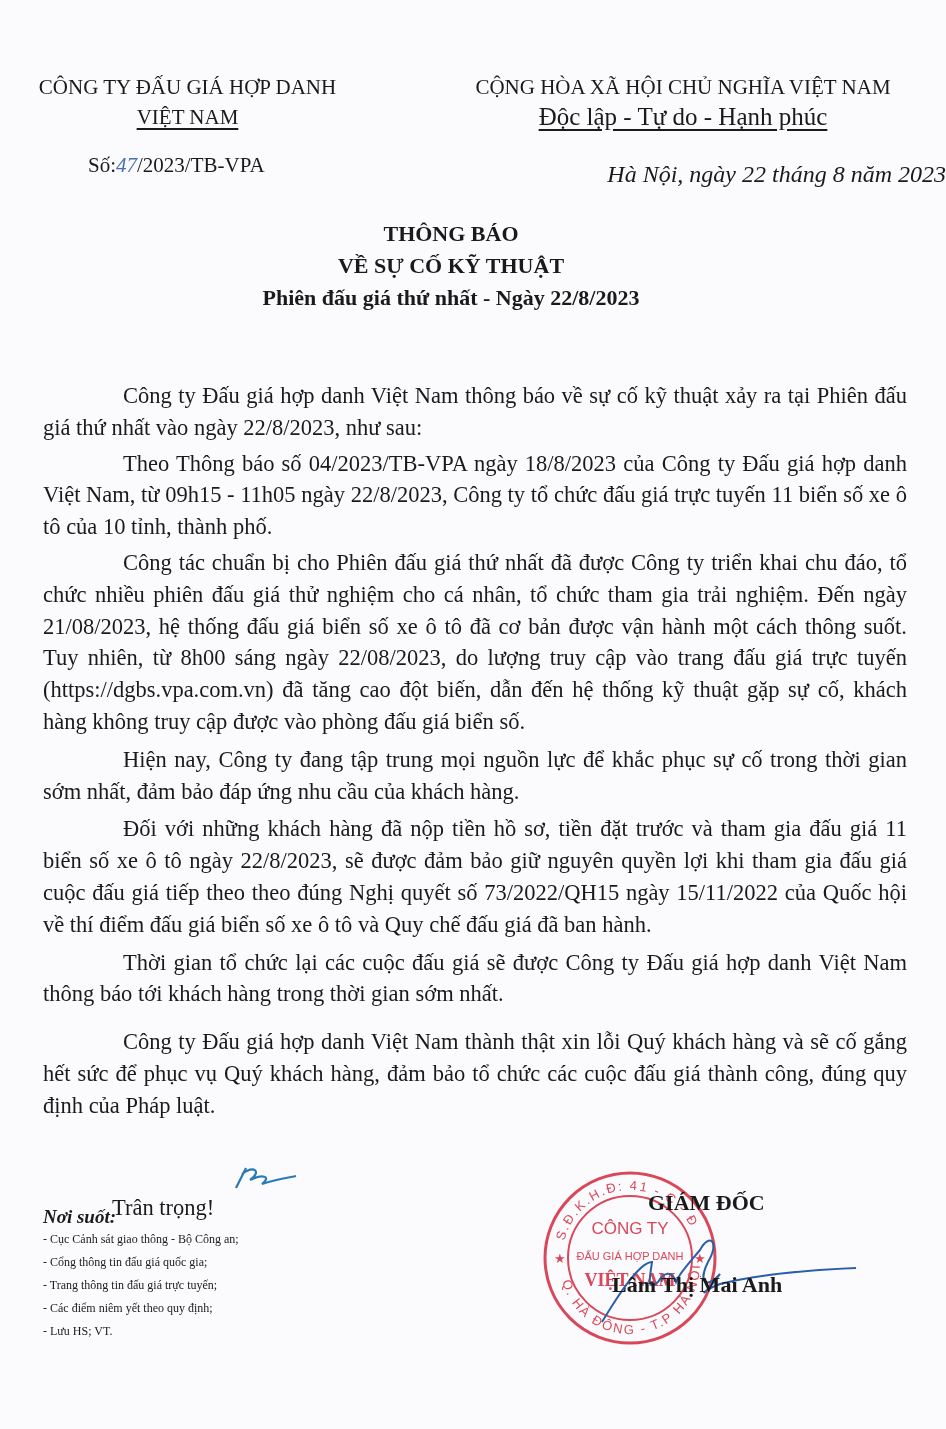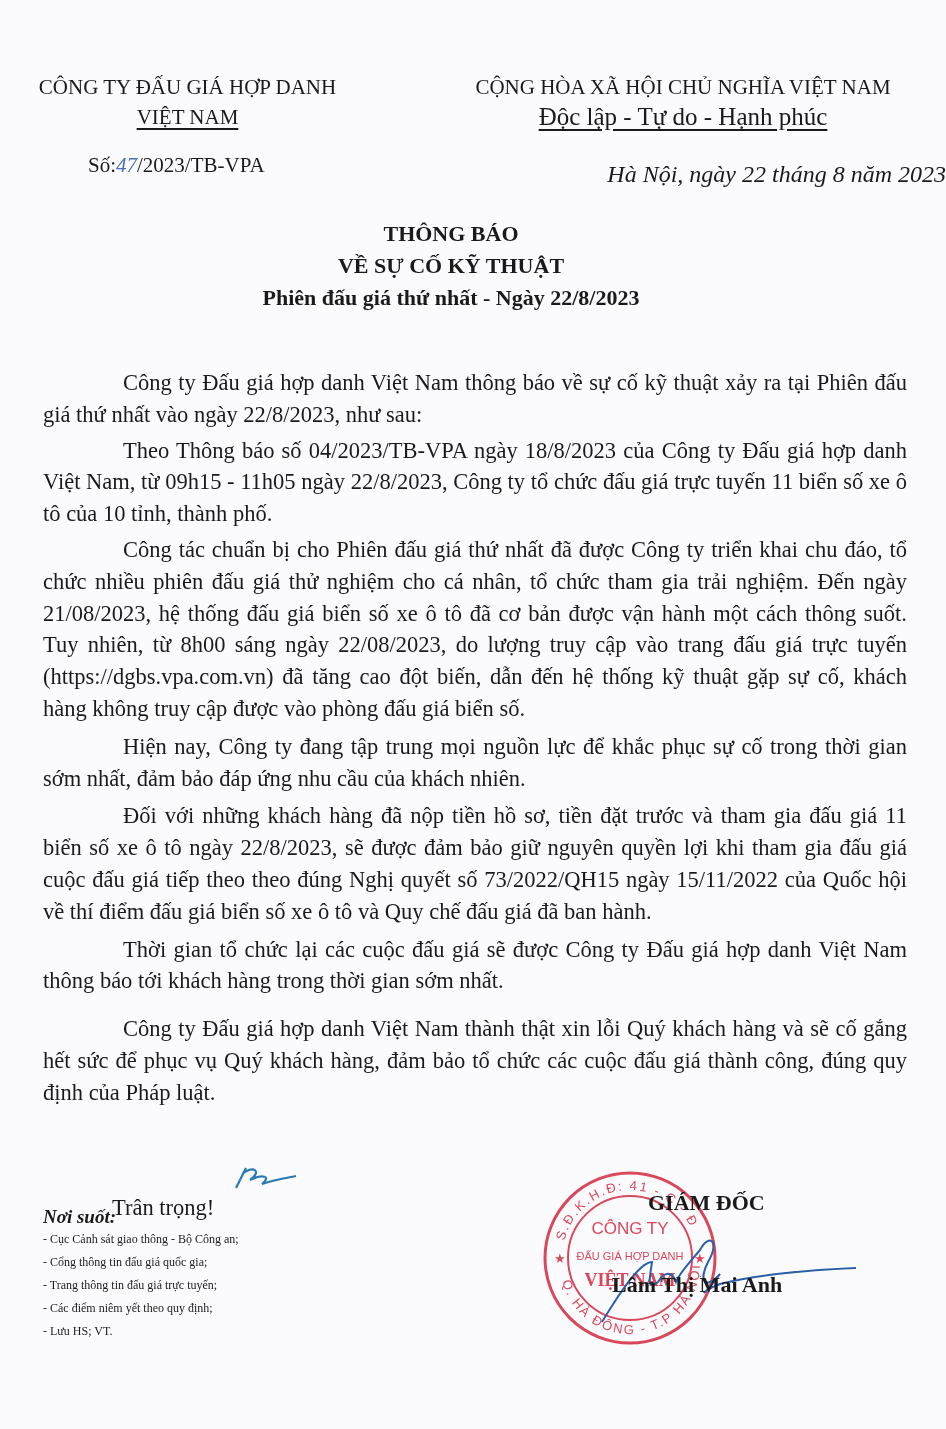--- a/index.html
+++ b/index.html
@@ -32,24 +32,24 @@
 </div>
 <div class="abs" style="left:420px;top:153px;width:526px;text-align:right;font-style:italic;font-size:24px;margin-top:8px;">Hà Nội, ngày 22 tháng 8 năm 2023</div>
 
 <div class="abs title" style="left:0;top:218px;width:902px;">
   <div>THÔNG BÁO</div>
   <div>VỀ SỰ CỐ KỸ THUẬT</div>
   <div>Phiên đấu giá thứ nhất - Ngày 22/8/2023</div>
 </div>
 
 <div class="abs" style="left:43px;top:363px;width:864px;">
-  <p class="para" style="margin:4px 0 4px;text-indent:80px;">Công ty Đấu giá hợp danh Việt Nam thông báo về sự cố kỹ thuật xảy ra tại Phiên đấu giá thứ nhất vào ngày 22/8/2023, như sau:</p>
+  <p class="para" style="margin:17px 0 4px;text-indent:80px;">Công ty Đấu giá hợp danh Việt Nam thông báo về sự cố kỹ thuật xảy ra tại Phiên đấu giá thứ nhất vào ngày 22/8/2023, như sau:</p>
   <p class="para" style="margin:0 0 4px;text-indent:80px;">Theo Thông báo số 04/2023/TB-VPA ngày 18/8/2023 của Công ty Đấu giá hợp danh Việt Nam, từ 09h15 - 11h05 ngày 22/8/2023, Công ty tổ chức đấu giá trực tuyến 11 biển số xe ô tô của 10 tỉnh, thành phố.</p>
   <p class="para" style="margin:0 0 6px;text-indent:80px;">Công tác chuẩn bị cho Phiên đấu giá thứ nhất đã được Công ty triển khai chu đáo, tổ chức nhiều phiên đấu giá thử nghiệm cho cá nhân, tổ chức tham gia trải nghiệm. Đến ngày 21/08/2023, hệ thống đấu giá biển số xe ô tô đã cơ bản được vận hành một cách thông suốt. Tuy nhiên, từ 8h00 sáng ngày 22/08/2023, do lượng truy cập vào trang đấu giá trực tuyến (https://dgbs.vpa.com.vn) đã tăng cao đột biến, dẫn đến hệ thống kỹ thuật gặp sự cố, khách hàng không truy cập được vào phòng đấu giá biển số.</p>
-  <p class="para" style="margin:0 0 6px;text-indent:80px;">Hiện nay, Công ty đang tập trung mọi nguồn lực để khắc phục sự cố trong thời gian sớm nhất, đảm bảo đáp ứng nhu cầu của khách nhiên.</p>
+  <p class="para" style="margin:0 0 6px;text-indent:80px;">Hiện nay, Công ty đang tập trung mọi nguồn lực để khắc phục sự cố trong thời gian sớm nhất, đảm bảo đáp ứng nhu cầu của khách hàng.</p>
   <p class="para" style="margin:0 0 6px;text-indent:80px;">Đối với những khách hàng đã nộp tiền hồ sơ, tiền đặt trước và tham gia đấu giá 11 biển số xe ô tô ngày 22/8/2023, sẽ được đảm bảo giữ nguyên quyền lợi khi tham gia đấu giá cuộc đấu giá tiếp theo theo đúng Nghị quyết số 73/2022/QH15 ngày 15/11/2022 của Quốc hội về thí điểm đấu giá biển số xe ô tô và Quy chế đấu giá đã ban hành.</p>
   <p class="para" style="margin:0 0 6px;text-indent:80px;">Thời gian tổ chức lại các cuộc đấu giá sẽ được Công ty Đấu giá hợp danh Việt Nam thông báo tới khách hàng trong thời gian sớm nhất.</p>
   <p class="para" style="margin:16px 0 6px;text-indent:80px;">Công ty Đấu giá hợp danh Việt Nam thành thật xin lỗi Quý khách hàng và sẽ cố gắng hết sức để phục vụ Quý khách hàng, đảm bảo tổ chức các cuộc đấu giá thành công, đúng quy định của Pháp luật.</p>
 </div>
 
 <div class="abs para" style="left:112px;top:1192px;">
   <span>Trân trọng!</span>
 </div>
 <svg class="abs" style="left:232px;top:1162px;" width="70" height="32">
   <path d="M4 26 L14 6 M10 12 C22 2 30 10 18 18 C30 12 40 14 30 22 C42 18 54 16 64 14" stroke="#2a7ab8" stroke-width="2.2" fill="none"></path>

